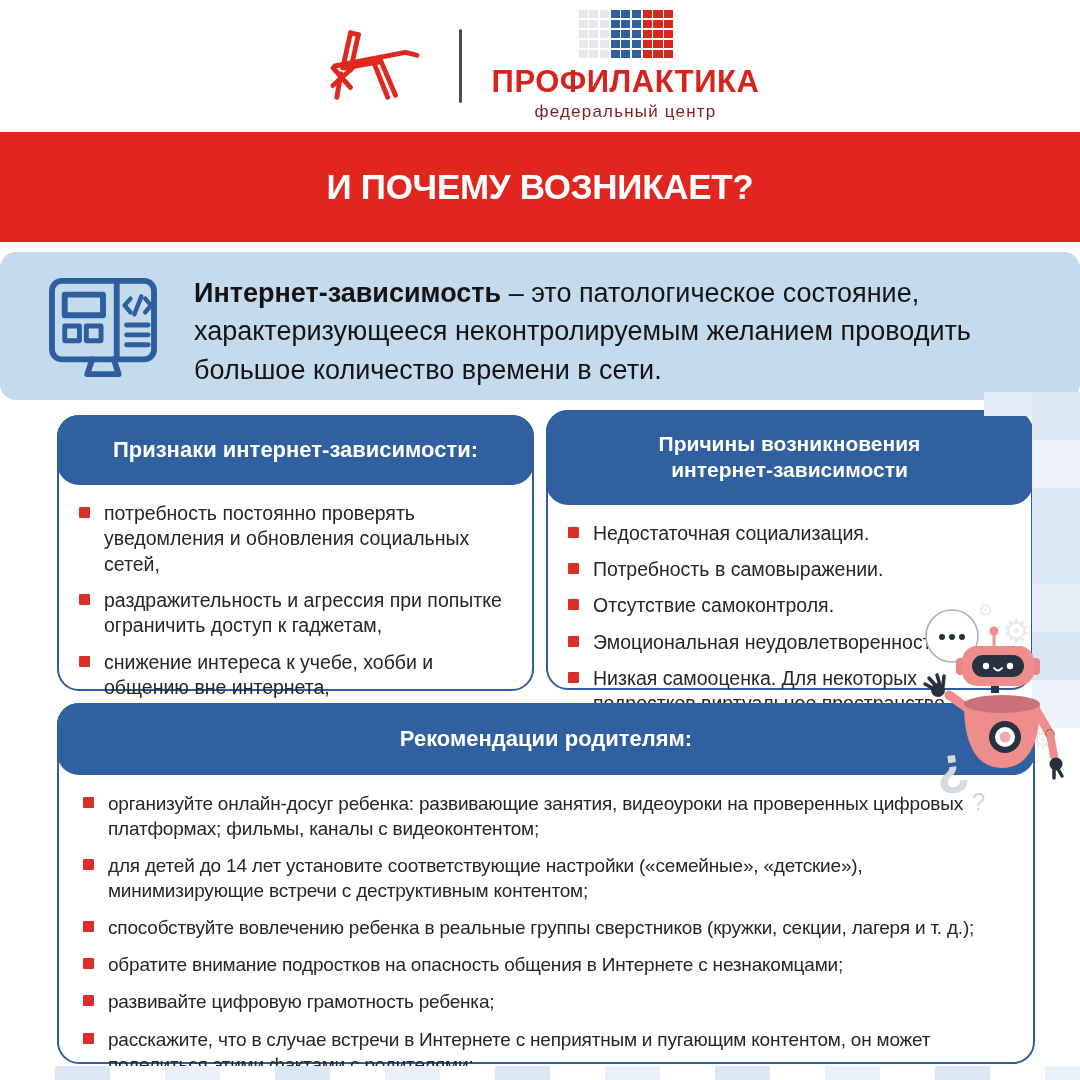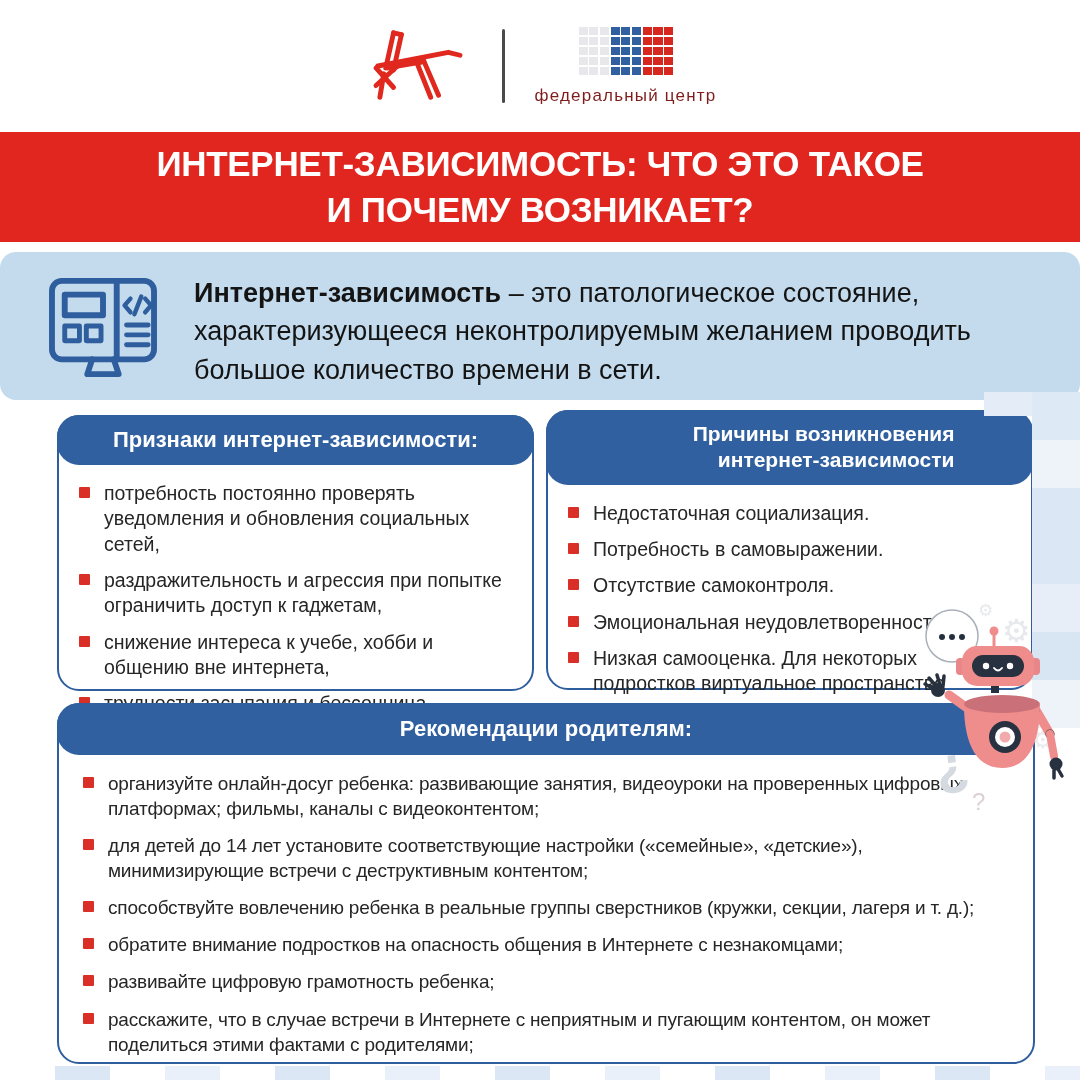--- a/index.html
+++ b/index.html
@@ -29,26 +29,26 @@
   .definition{position:absolute;left:0;top:252px;width:1080px;height:148px;background:#c3dbec;
               border-radius:16px;}
   .def-icon{position:absolute;left:44px;top:24px;}
   .def-text{position:absolute;left:194px;top:22px;width:846px;font-size:27px;line-height:1.42;color:#141414;}
   .def-term{font-weight:800;}
 
   
   .panel{position:absolute;background:#ffffff;border:2px solid #2e5e9d;border-radius:22px;box-sizing:border-box;}
   .panel-header{background:#30609f;border-radius:22px;margin:-2px -2px 0 -2px;
                 display:flex;align-items:center;justify-content:center;text-align:center;
-                color:#ffffff;font-weight:800;padding:11px 14px;}
+                color:#ffffff;font-weight:800;padding:21px 14px;}
   .panel-signs{left:57px;top:415px;width:477px;height:276px;}
   .panel-signs .panel-header{font-size:22px;min-height:28px;}
   .panel-causes{left:546px;top:410px;width:487px;height:280px;}
   .panel-causes .panel-header{font-size:21px;}
-  .panel-causes .panel-header span{max-width:330px;line-height:1.25;text-align:right;}
+  .panel-causes .panel-header span{max-width:330px;line-height:1.25;}
   .panel-recs{left:57px;top:703px;width:978px;height:361px;}
   .panel-recs .panel-header{font-size:22px;min-height:30px;}
 
   .panel-list{padding:16px 18px 0 20px;}
   .panel-item{display:flex;gap:14px;margin-bottom:11px;}
   .bullet{width:11px;height:11px;background:#d92f26;flex-shrink:0;margin-top:6px;border-radius:1px;}
   .item-text{font-size:19.5px;line-height:1.3;color:#262626;}
   .panel-recs .panel-list{padding:16px 26px 0 24px;}
   .panel-recs .panel-item{margin-bottom:12px;}
   .panel-recs .item-text{font-size:19px;line-height:1.32;letter-spacing:-.2px;}
@@ -76,26 +76,26 @@
       <path d="M54 41 L68 76"></path>
         <path d="M61 39 L76 74"></path>
         <path d="M54 41 L61 39"></path>
       <path d="M12 64 L34 44"></path>
         <path d="M12 46 L30 66"></path>
         <path d="M20 52 L16 76"></path>
     </svg>
     <div class="brand-divider"></div>
     <div class="logo-block">
       <div class="flag-grid"></div>
+      <div class="brand-name">ПРОФИЛАКТИКА</div>
       <div class="brand-sub">федеральный центр</div>
     </div>
   </div>
 
   <div class="banner">
-    <span>ИНТЕРНЕТ-ЗАВИСИМОСТЬ: ЧТО ЭТО ТАКОЕ</span>
     <span>И ПОЧЕМУ ВОЗНИКАЕТ?</span>
   </div>
 
   <div class="definition">
     <svg class="def-icon" width="118" height="104" viewBox="0 0 120 106" fill="none" stroke="#2e5e9d" stroke-width="6" stroke-linecap="round" stroke-linejoin="round">
       <rect x="8" y="5" width="104" height="80" rx="10"></rect>
       <line x1="74" y1="5" x2="74" y2="85"></line>
       <rect x="21" y="19" width="39" height="21" stroke-width="6"></rect>
       <rect x="21" y="51" width="15" height="15" stroke-width="5"></rect>
       <rect x="43" y="51" width="15" height="15" stroke-width="5"></rect>

